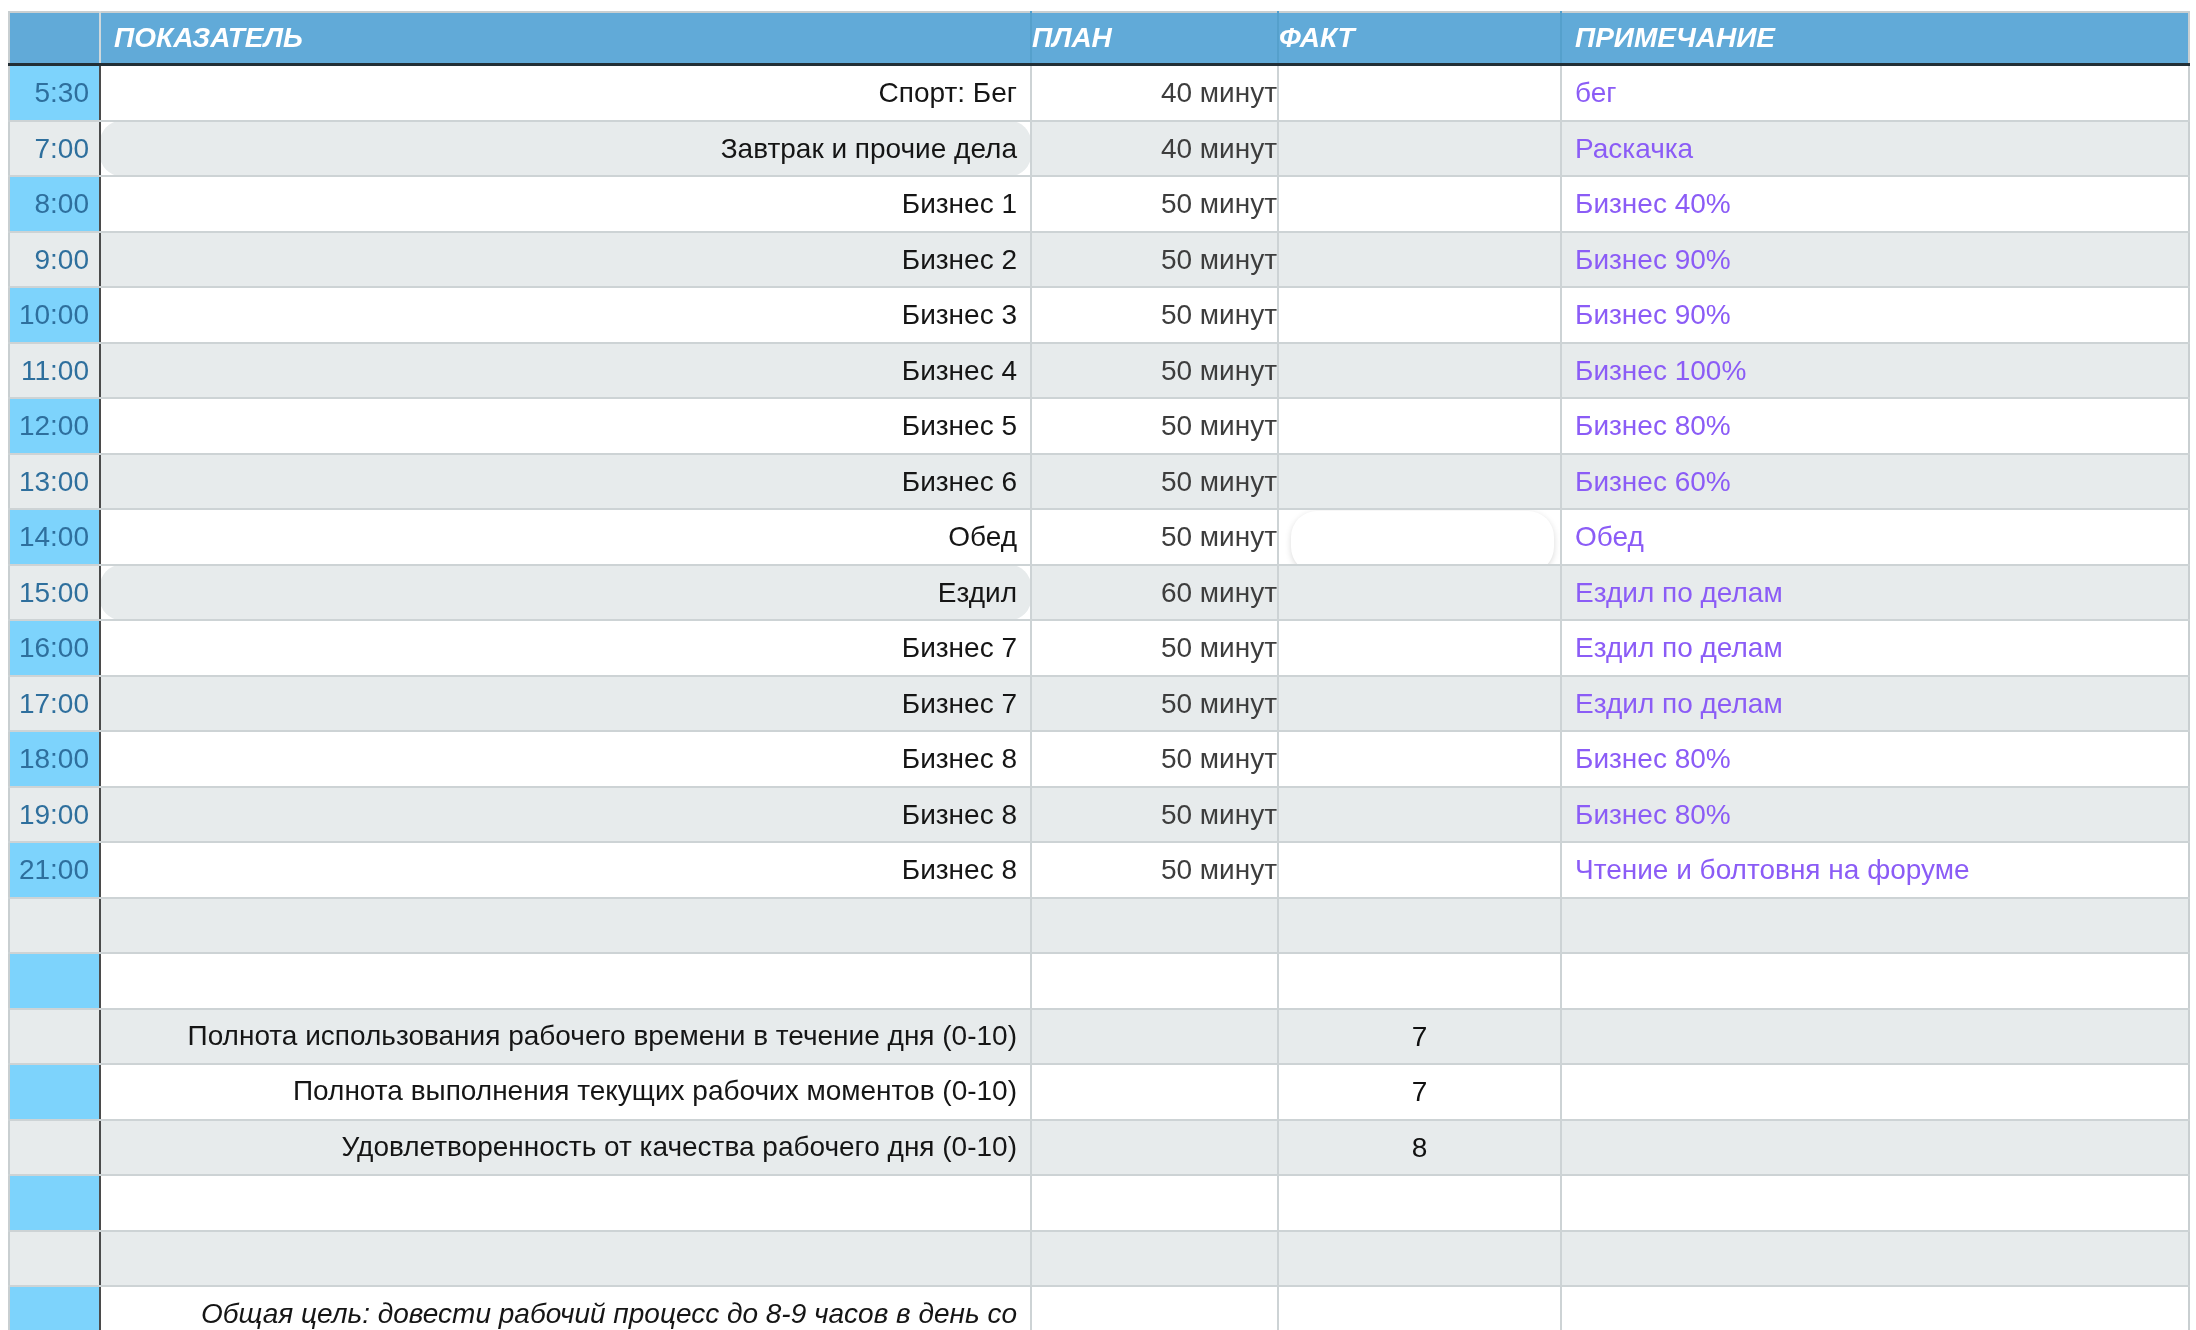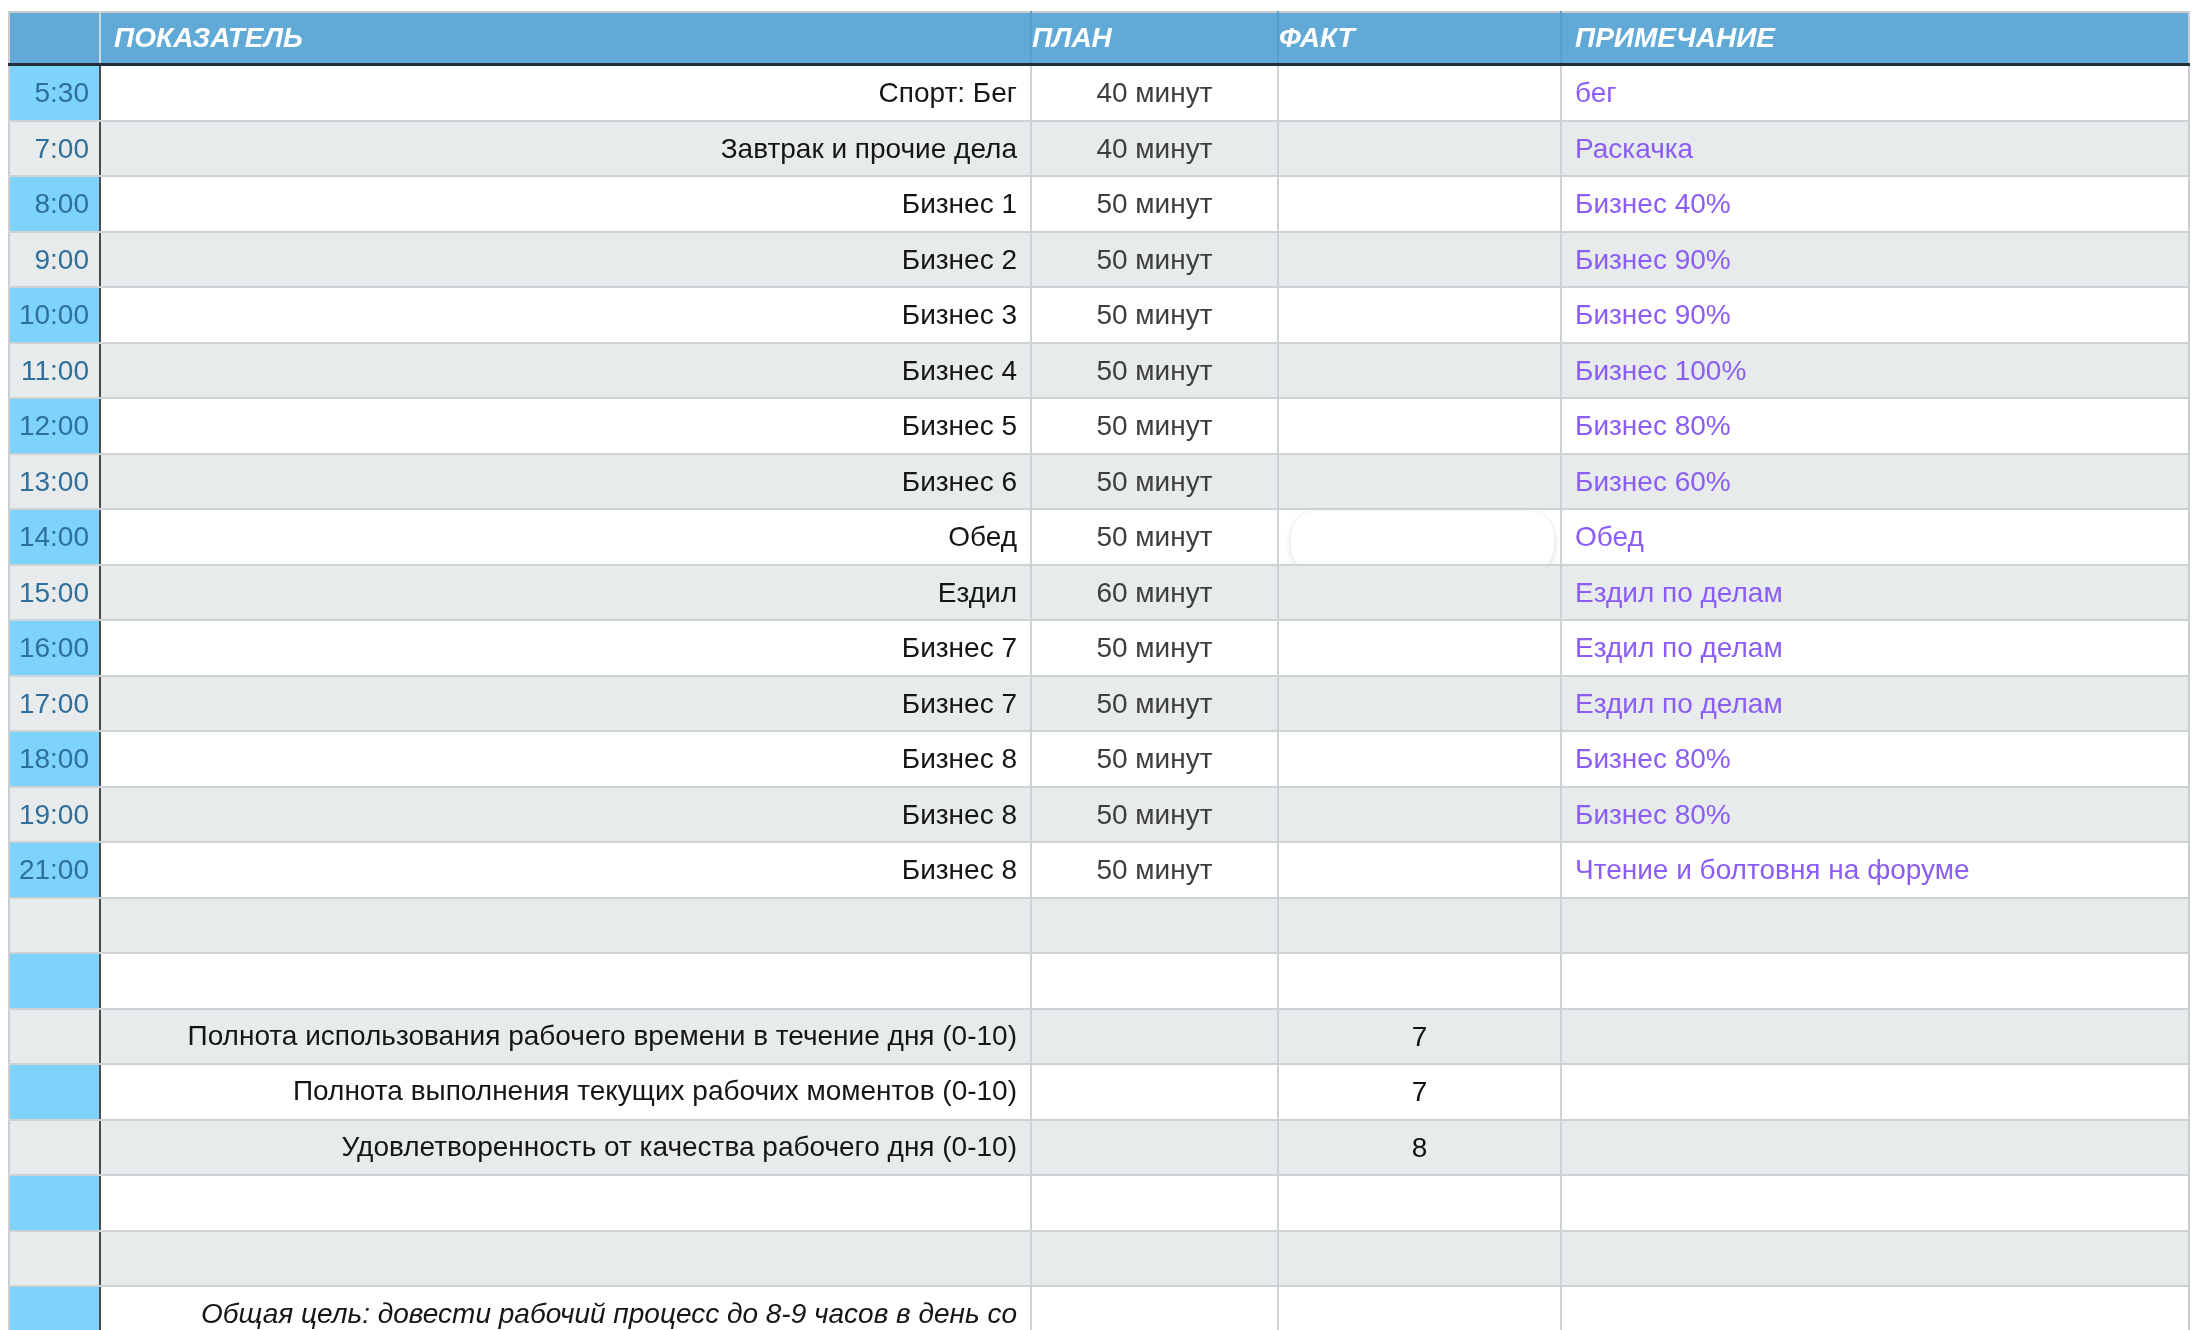--- a/index.html
+++ b/index.html
@@ -17,26 +17,26 @@
   thead th.plan,thead th.fact,thead th.note{border-left:2px solid #55a0cc;}
   thead th.indicator,thead th.note{text-align:left;padding-left:13px;}
   thead th.plan,thead th.fact{text-align:left;}
   
   tbody td{height:53.5px;border-bottom:2px solid #cdd3d5;background:#ffffff;}
   tbody tr.shaded td{background:#e7ebec;}
   tbody td.time{background:#7dd3fc;border-right:2px solid #4b4b4b;color:#2e6f9d;
                 text-align:right;padding-right:10px;}
   tbody td.plan,tbody td.fact,tbody td.note{border-left:2px solid #cdd3d5;}
   tbody td.indicator{text-align:right;padding-left:13px;padding-right:13px;color:#151515;}
-  tbody td.plan{text-align:center;color:#3d3d3d;}
+  tbody td.plan{text-align:right;color:#3d3d3d;}
   tbody td.fact{text-align:center;color:#101010;position:relative;}
   tbody td.note{text-align:left;padding-left:13px;color:#8b5cf6;}
   tbody tr.tall td{height:92px;}
   .c-green{color:#4c8032;}
-  .c-blue{color:#3579a4;}
+  .c-blue{color:#3579a4;border-radius:21px;}
   .c-red{color:#b22a1d;}
   .c-gray{color:#8c8c8c;}
   .italic{font-style:italic;}
   .wrap{white-space:normal;line-height:1.32;}
   .redaction{position:absolute;left:12px;right:6px;top:1px;bottom:-9px;background:#ffffff;
              border-radius:26px;box-shadow:0 2px 6px rgba(0,0,0,0.15);z-index:1;}
 </style>
 </head>
 <body>
 

